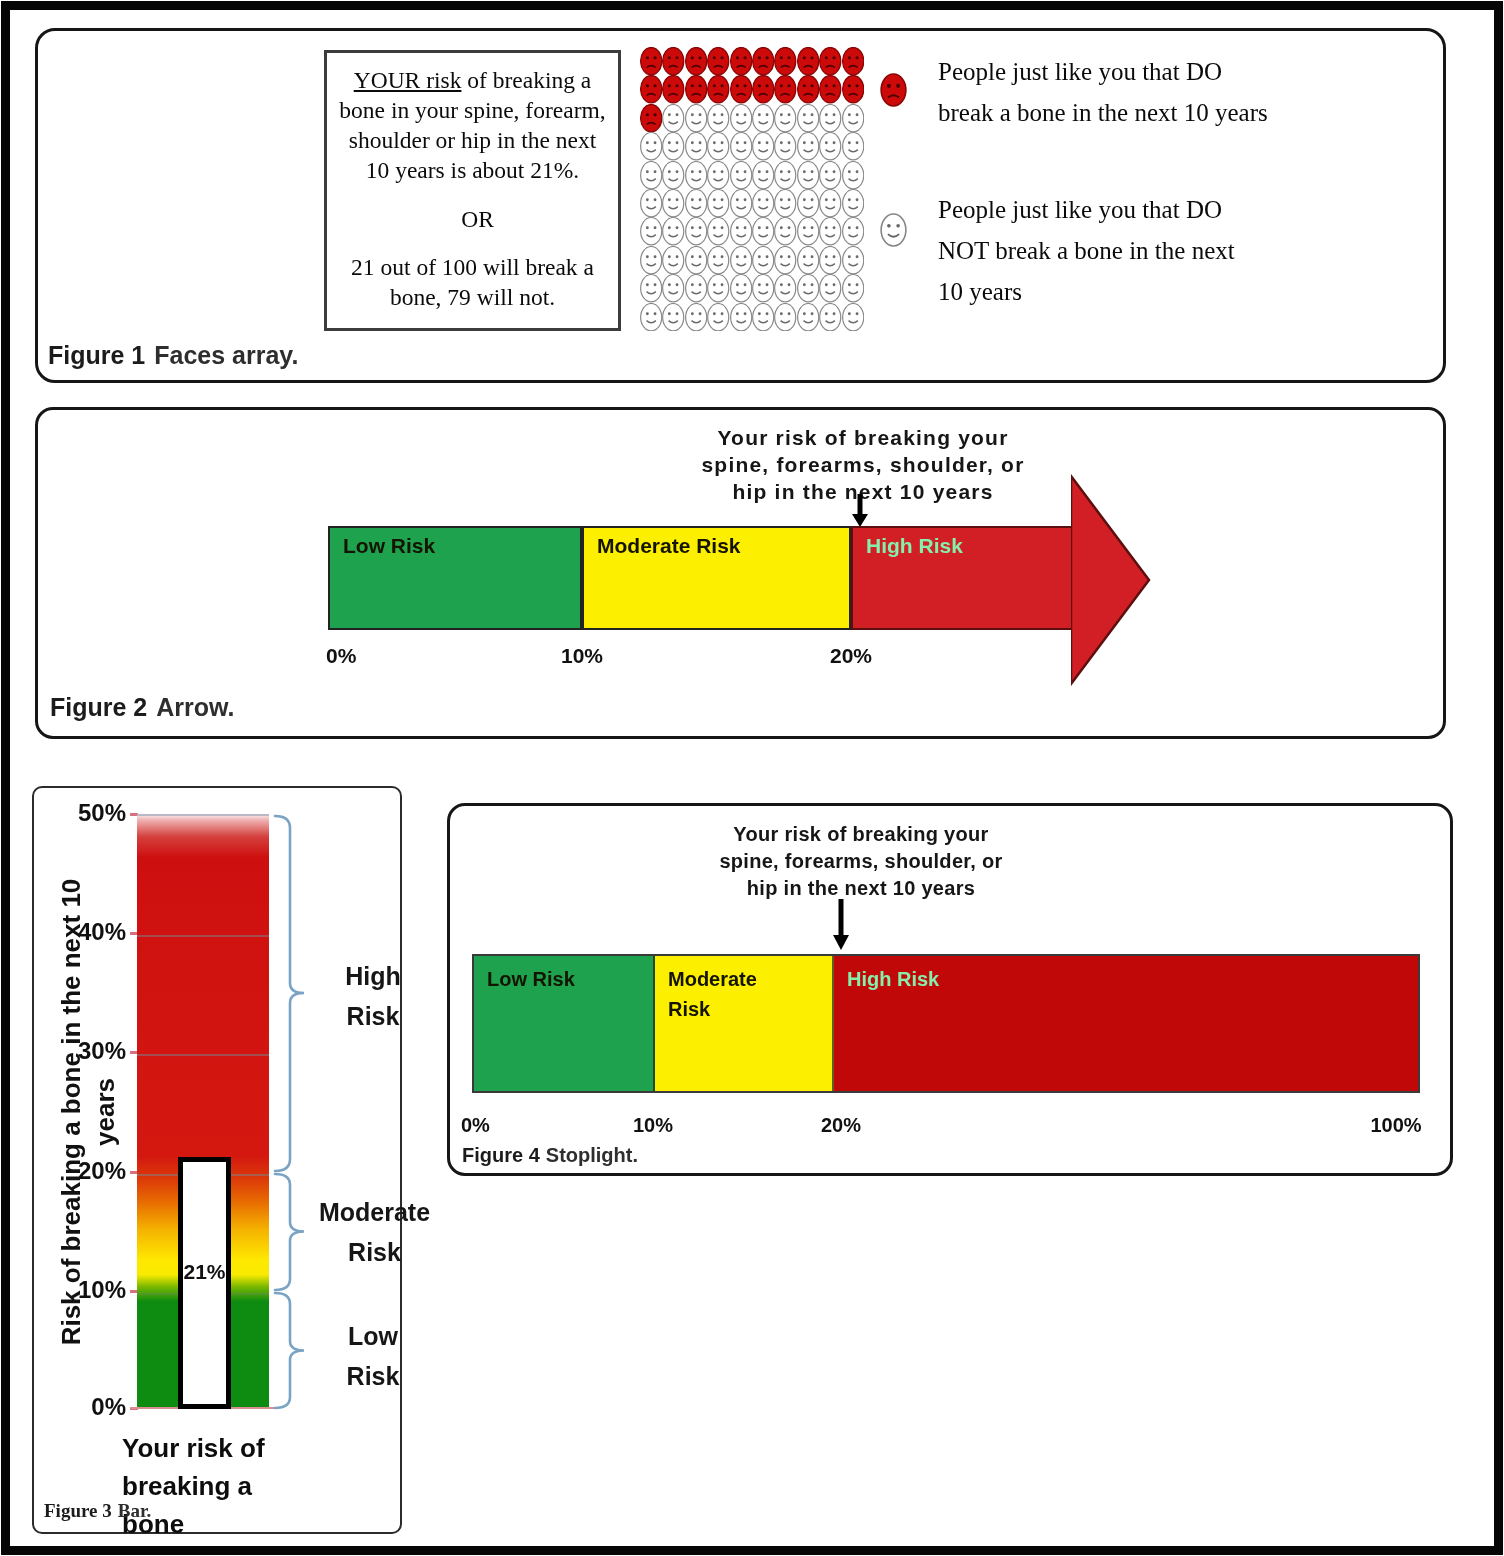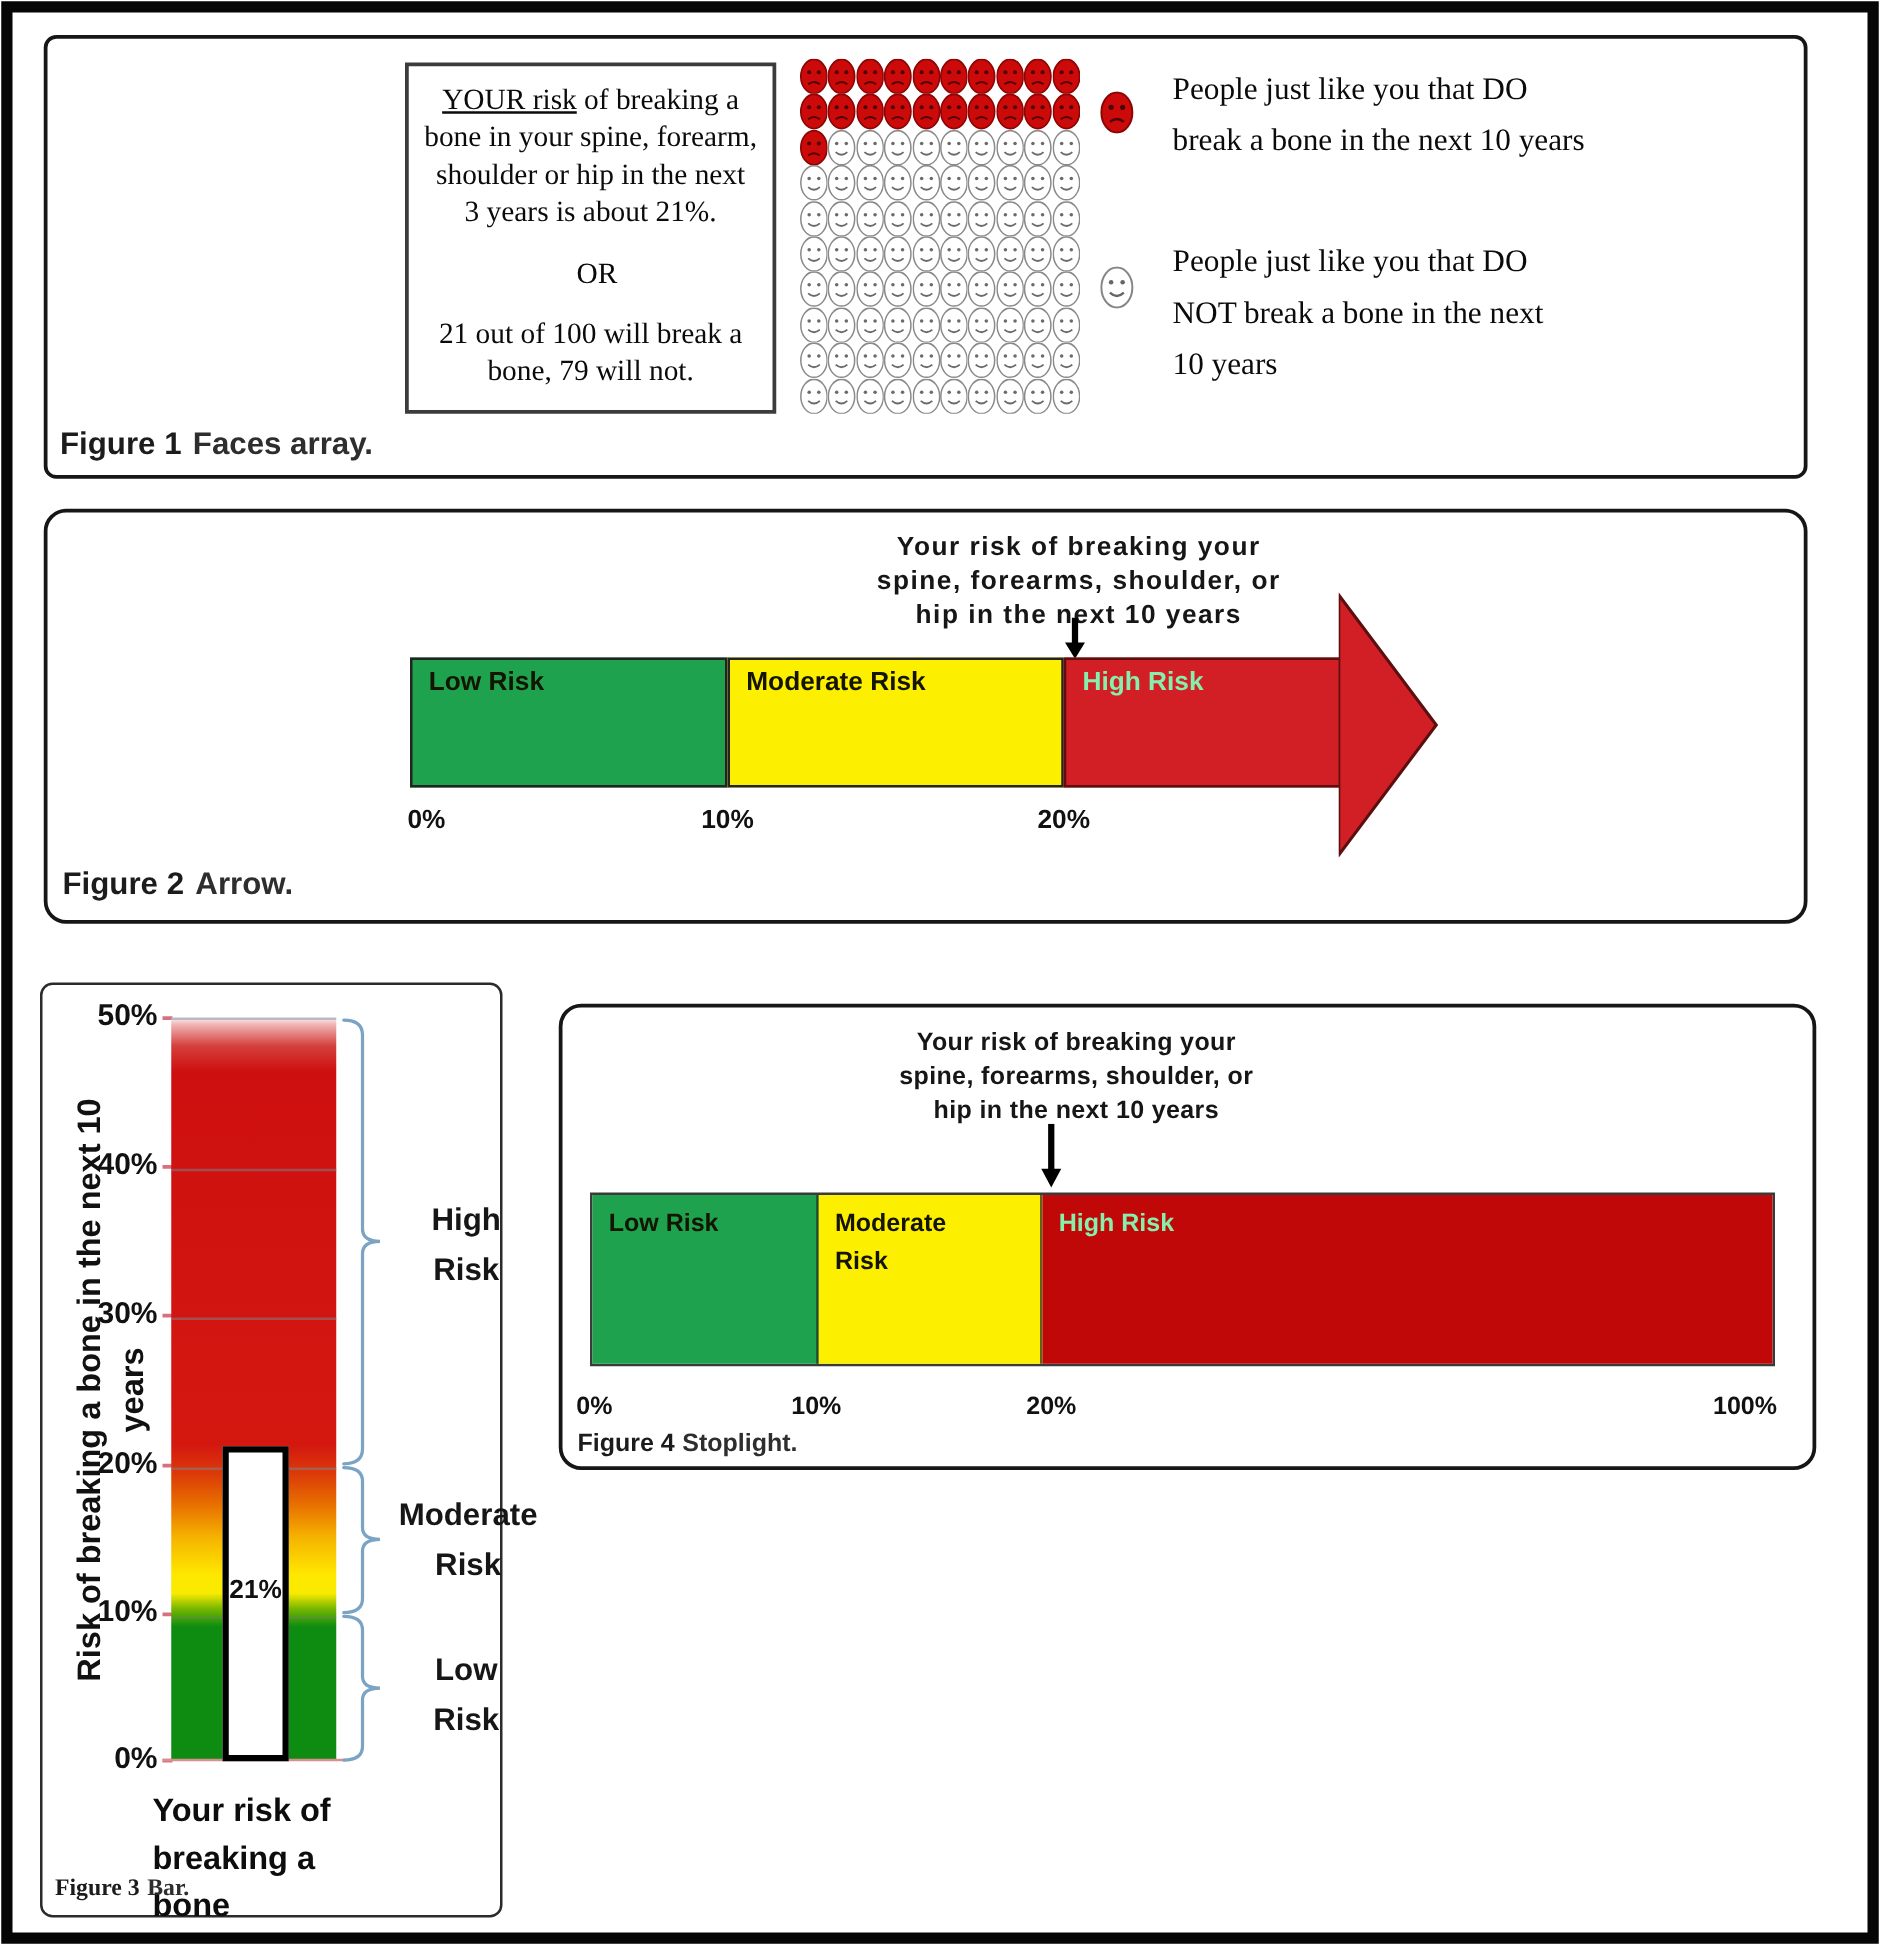--- a/index.html
+++ b/index.html
@@ -1,19 +1,19 @@
 <!DOCTYPE html>
 <html><head>
 <meta charset="utf-8">
 <style>
   html,body{margin:0;padding:0;background:#fff;}
   .page{position:relative;width:1504px;height:1556px;background:#ffffff;
         font-family:"Liberation Sans",sans-serif;color:#111;overflow:hidden;}
   .outer-frame{position:absolute;inset:1px;border:9px solid #060606;}
-  .panel{position:absolute;background:#fff;border:3px solid #161616;border-radius:10px;}
+  .panel{position:absolute;background:#fff;border:3px solid #161616;border-radius:20px;}
   .abs{position:absolute;}
 
   
   #panel-fig1{left:35px;top:28px;width:1405px;height:349px;}
   .fig1-textbox{position:absolute;left:286px;top:19px;width:297px;height:281px;
     border:3px solid #3c3c3c;box-sizing:border-box;text-align:center;
     font-family:"Liberation Serif",serif;font-size:23.5px;line-height:30px;color:#0b0b0b;
     padding-top:12px;}
   .fig1-textbox .u{text-decoration:underline;}
   .fig1-textbox p{margin:0;}
@@ -92,21 +92,21 @@
 
 <div class="page">
   <div class="outer-frame"></div>
 
   <div class="panel" id="panel-fig1">
 
     <div class="fig1-textbox">
       <p><span class="u">YOUR risk</span><span> of breaking a</span><br>
         <span>bone in your spine, forearm,</span><br>
         <span>shoulder or hip in the next</span><br>
-        <span>3 years is about 21%.</span></p>
+        <span>10 years is about 21%.</span></p>
       <p class="or-line">OR</p>
       <p><span>21 out of 100 will break a</span><br>
         <span>bone, 79 will not.</span></p>
     </div>
 
     <div class="faces-grid" id="faces-grid">
         <div class="face">
           <svg viewBox="0 0 22 28">
             <ellipse cx="11" cy="14" rx="10.4" ry="13.5" fill="#cc0a0a" stroke="#8a0505" stroke-width="1.3"></ellipse>
             <circle cx="7.2" cy="10.6" r="1.6" fill="#4d0202"></circle>

